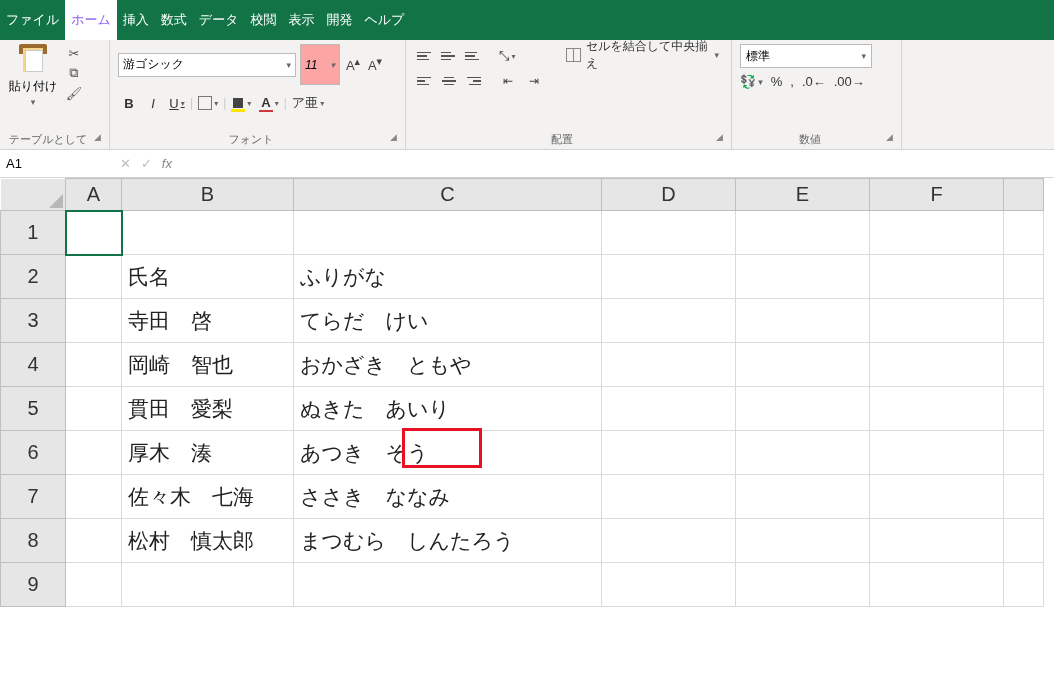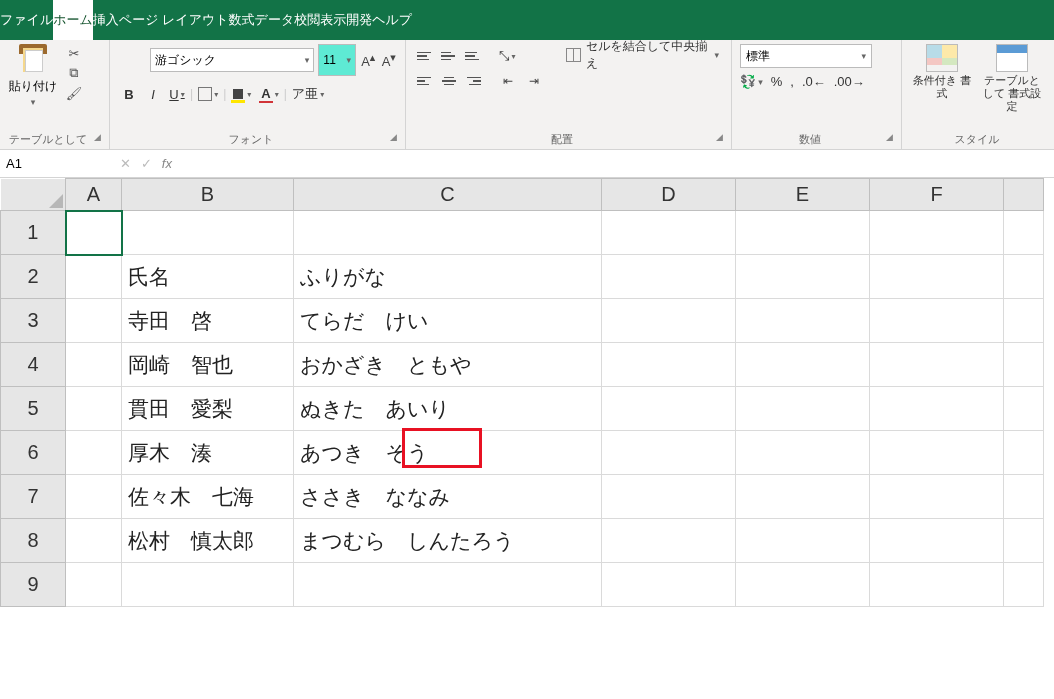--- a/index.html
+++ b/index.html
@@ -1,43 +1,43 @@
 <!DOCTYPE html>
 <html><head>
 <meta charset="utf-8">
 <style>
   * { box-sizing: border-box; margin: 0; padding: 0; }
   body { font-family: "Meiryo", "Yu Gothic", sans-serif; font-size: 12px; background: #fff; width: 1054px; height: 699px; overflow: hidden; }
   
   
   .tab-bar { background: #127347; display: flex; align-items: stretch; height: 40px; }
-  .tab { color: #fff; padding: 10px 0; font-size: 13px; cursor: pointer; display: flex; align-items: center; }
-  .tab.active { background: #fff; color: #14532d; }
+  .tab { color: #fff; padding: 10px 6px; font-size: 13px; cursor: pointer; display: flex; align-items: center; }
+  .tab.active { background: #fff; color: #8b5cf6; }
   .tell-me { color: #fff; display: flex; align-items: center; padding: 0 14px; gap: 6px; }
   .bulb { width: 14px; height: 14px; border: 1.5px solid #fff; border-radius: 50%; position: relative; }
   .bulb::after { content: ""; position: absolute; bottom: -3px; left: 4px; width: 4px; height: 3px; background: #fff; }
   
   
   .ribbon { background: #f3f2f1; border-bottom: 1px solid #d4d4d4; display: flex; height: 110px; }
   .ribbon-group { border-right: 1px solid #d4d4d4; padding: 4px 8px 2px 8px; display: flex; flex-direction: column; justify-content: space-between; }
   .ribbon-group-label { text-align: center; font-size: 11px; color: #666; padding-top: 2px; }
   .ribbon-group-body { flex: 1; display: flex; gap: 6px; }
   .tiny-arrow { font-size: 9px; color: #888; float: right; margin-left: 6px; }
   
   
   .paste-btn { display: flex; flex-direction: column; align-items: center; gap: 2px; width: 50px; }
   .paste-icon { width: 28px; height: 32px; background: linear-gradient(#f5d88c,#f5d88c) 4px 4px/20px 24px no-repeat, linear-gradient(#9c6a2e,#9c6a2e) 0 0/28px 10px no-repeat; border-radius: 2px; position: relative; }
   .paste-icon::after { content:""; position:absolute; left:6px; top:6px; width:16px; height:20px; background:#fff; border:1px solid #ccc; }
   .mini-icons { display: flex; flex-direction: column; gap: 2px; }
   .mini-icon { width: 20px; height: 18px; display:flex; align-items:center; justify-content:center; color:#555; font-size:13px; }
   
   
   .font-row1 { display:flex; gap:4px; align-items:center; margin-bottom:6px; }
-  .font-name-sel { width: 178px; height: 24px; border:1px solid #bbb; background:#fff; font-size:12px; padding:0 4px; display:flex; justify-content:space-between; align-items:center;margin-left:32px; }
-  .font-size-sel { width: 40px; height:32px; border:1px solid #bbb; background:#5eead4; font-size:12px; padding:0 4px; display:flex; justify-content:space-between; align-items:center; }
+  .font-name-sel { width: 178px; height: 24px; border:1px solid #bbb; background:#fff; font-size:12px; padding:0 4px; display:flex; justify-content:space-between; align-items:center; }
+  .font-size-sel { width: 40px; height:41px; border:1px solid #bbb; background:#fca5a5; font-size:12px; padding:0 4px; display:flex; justify-content:space-between; align-items:center;font-style:italic; }
   .sz-btn { width:18px; height:24px; border:0; background:transparent; font-size:13px; color:#444; }
   .font-row2 { display:flex; gap:2px; align-items:center; }
   .fmt-btn { min-width:22px; height:24px; border:0; background:transparent; display:flex; align-items:center; justify-content:center; font-size:13px; color:#333; padding:0 3px; gap:2px; }
   .fmt-btn .dd { font-size:8px; color:#666; }
   .underline-a { border-bottom: 2px solid #d13438; padding: 0 2px; font-weight:bold; }
   .fill-sq { width:14px; height:14px; background: linear-gradient(#444,#444) 2px 2px/10px 10px no-repeat; position:relative;}
   .fill-sq::after{content:"";position:absolute;bottom:-2px;left:0;width:14px;height:3px;background:#ffe600;}
   
   
   .align-col { display:flex; flex-direction:column; gap:2px; }
@@ -91,21 +91,20 @@
   
   .dd-caret { font-size:9px; color:#666; }
 </style>
 </head>
 <body>
 
 <div class="tab-bar">
   <div class="tab">ファイル</div>
   <div class="tab active">ホーム</div>
   <div class="tab">挿入</div>
-  <div class="tab">ページ レイアウト</div>
   <div class="tab">数式</div>
   <div class="tab">データ</div>
   <div class="tab">校閲</div>
   <div class="tab">表示</div>
   <div class="tab">開発</div>
   <div class="tab">ヘルプ</div>
 </div>
 
 <div class="ribbon">
 
@@ -234,35 +233,20 @@
         <button class="num-btn">💱<span class="dd-caret">▾</span></button>
         <button class="num-btn">%</button>
         <button class="num-btn">,</button>
         <button class="num-btn">.0←</button>
         <button class="num-btn">.00→</button>
       </div>
     </div>
     <div class="ribbon-group-label"><span>数値</span><span class="tiny-arrow">◢</span></div>
   </div>
 
-  <div class="ribbon-group" style="width:150px;border-right:0">
-    <div class="ribbon-group-body" style="justify-content:center;gap:10px">
-      <div class="style-col">
-        <div class="style-icon"></div>
-        <div class="style-label">条件付き
-書式</div>
-      </div>
-      <div class="style-col">
-        <div class="style-icon2"></div>
-        <div class="style-label">テーブルとして
-書式設定</div>
-      </div>
-    </div>
-    <div class="ribbon-group-label"><span>スタイル</span></div>
-  </div>
 </div>
 
 <div class="formula-bar-row">
   <div class="name-box">
     <input value="A1" style="">
     <div class="name-box-dd">▾</div>
   </div>
   <div class="fx-btns">
     <span>✕</span>
     <span>✓</span>

